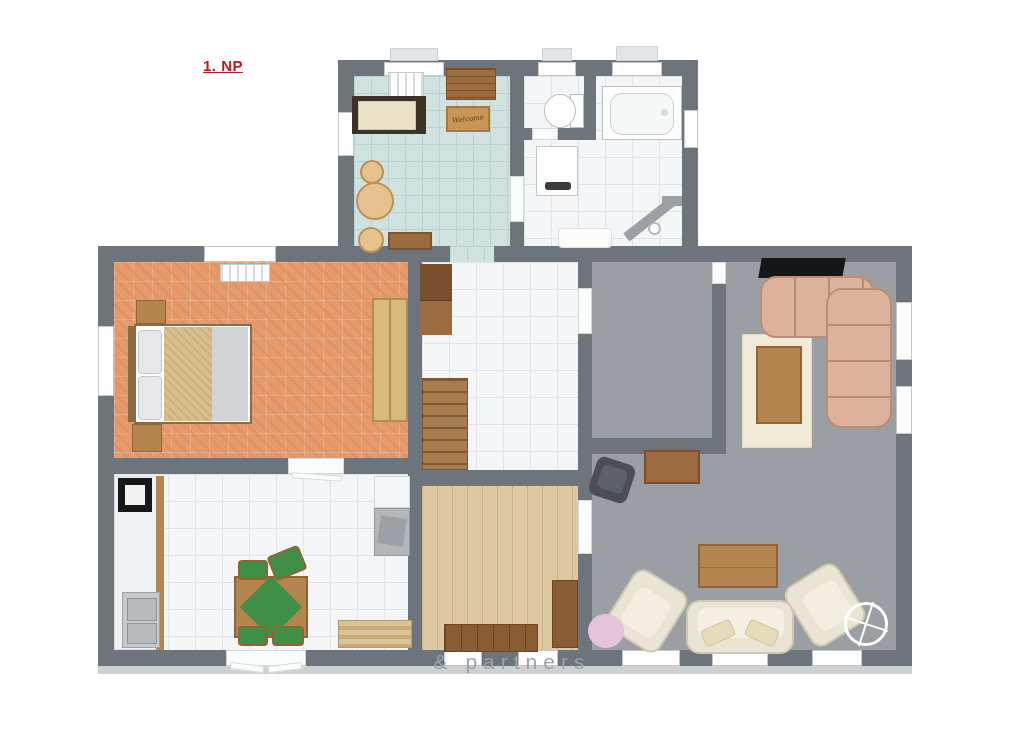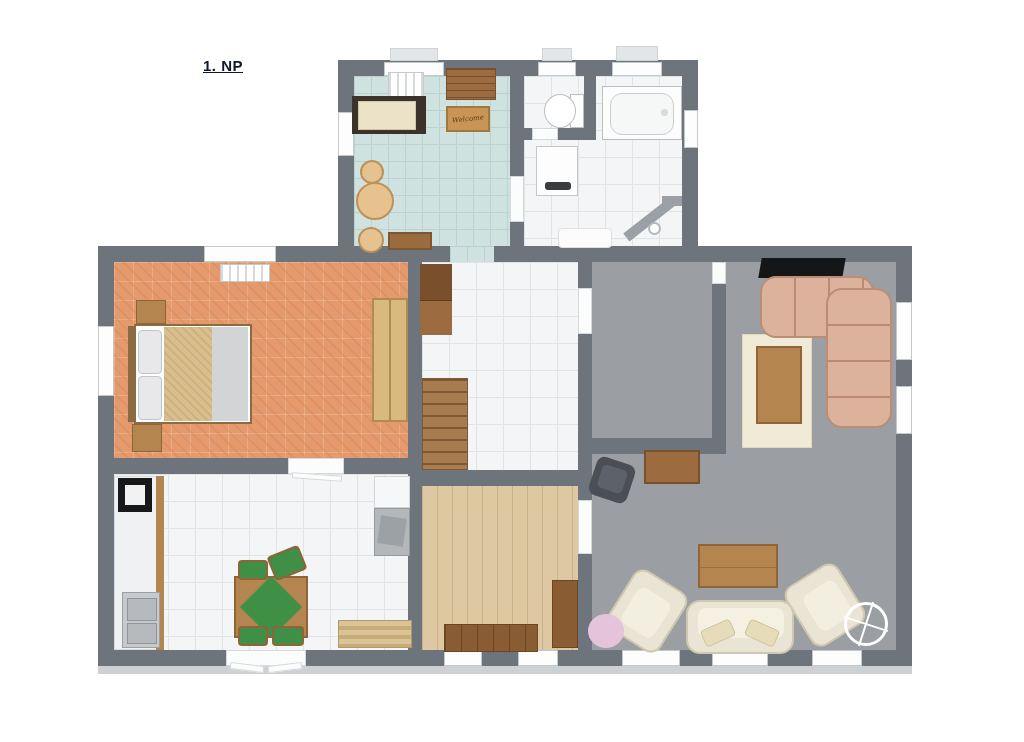--- a/index.html
+++ b/index.html
@@ -23,21 +23,21 @@
     linear-gradient(rgba(255,255,255,.18) 1px,transparent 1px),
     linear-gradient(90deg,rgba(255,255,255,.18) 1px,transparent 1px);
     background-size:auto,19px 19px,19px 19px;}
   .fl-gray{position:absolute;background:var(--grayFloor);}
   .fl-wood{position:absolute;background-color:var(--woodFloor);
     background-image:repeating-linear-gradient(90deg,rgba(165,135,85,.35) 0 1px,transparent 1px 15px);}
   .woodbox{position:absolute;background:var(--wood);border:1px solid var(--woodDark);box-sizing:border-box;}
   .stairs{position:absolute;background:repeating-linear-gradient(180deg,var(--stairLine) 0 2px,var(--stair) 2px 12px);
           border:1px solid var(--stairLine);box-sizing:border-box;}
   .round{border-radius:50%;}
-  .label{position:absolute;font-weight:bold;font-size:15px;color:#0f172a;
+  .label{position:absolute;font-weight:bold;font-size:15px;color:#b91c1c;
          text-decoration:underline;letter-spacing:.5px;}
   .rib{background:repeating-linear-gradient(90deg,#d8dbdd 0 2px,#ffffff 2px 8px);}
   #logo{position:absolute;left:0;top:646px;width:100%;text-align:center;z-index:50;}
   #logo .big{font-size:66px;font-weight:600;line-height:62px;color:var(--navy);letter-spacing:1px;}
   #logo .amp{font-size:52px;color:var(--logoAmp);font-weight:500;margin:0 1px;}
   #logo .tag{margin-top:4px;font-size:21px;color:var(--tagline);letter-spacing:6px;font-weight:400;}
   .welcome{position:absolute;left:0;top:0;width:100%;height:100%;display:flex;align-items:center;
     justify-content:center;font-family:"DejaVu Serif",serif;font-style:italic;font-size:7px;
     color:#5f4316;transform:rotate(-6deg);}
   .fan{position:absolute;border:3px solid #fff;border-radius:50%;box-sizing:border-box;}
@@ -198,15 +198,16 @@
   </div>
   <div class="abs" style="left:686px;top:600px;width:108px;height:54px;background:var(--cream);border:2px solid var(--creamDark);box-sizing:border-box;border-radius:14px;">
     <div class="abs" style="left:10px;top:6px;width:86px;height:30px;background:#f4f0e2;border-radius:8px;"></div>
     <div class="abs" style="left:14px;top:22px;width:30px;height:16px;background:#e6dcba;border:1px solid #cfc29a;border-radius:4px;transform:rotate(-24deg);"></div>
     <div class="abs" style="left:58px;top:22px;width:30px;height:16px;background:#e6dcba;border:1px solid #cfc29a;border-radius:4px;transform:rotate(24deg);"></div>
   </div>
   <div class="abs round" style="left:588px;top:614px;width:36px;height:34px;background:var(--pink);"></div>
   <div class="fan" style="left:844px;top:602px;width:44px;height:44px;"></div>
 
   <div id="logo">
+    <div class="tag">&amp; partners</div>
   </div>
 
 </div>
 
 </body></html>

